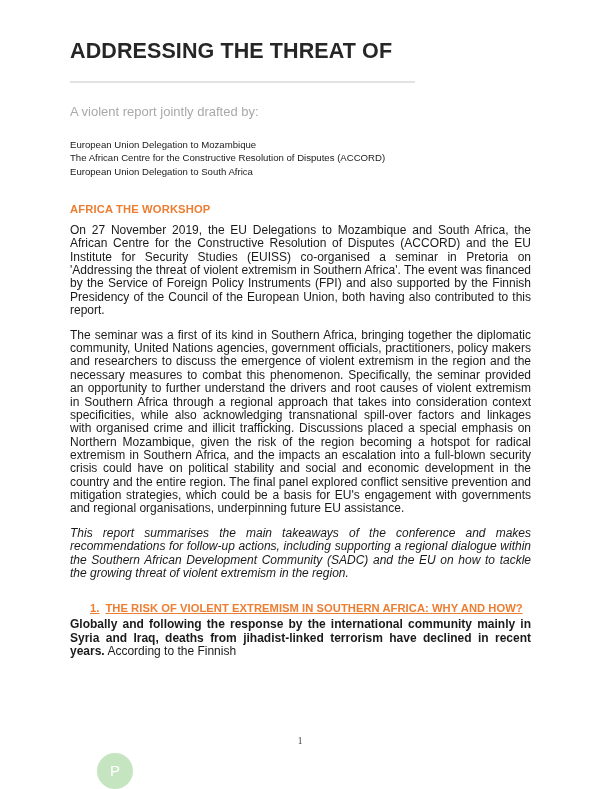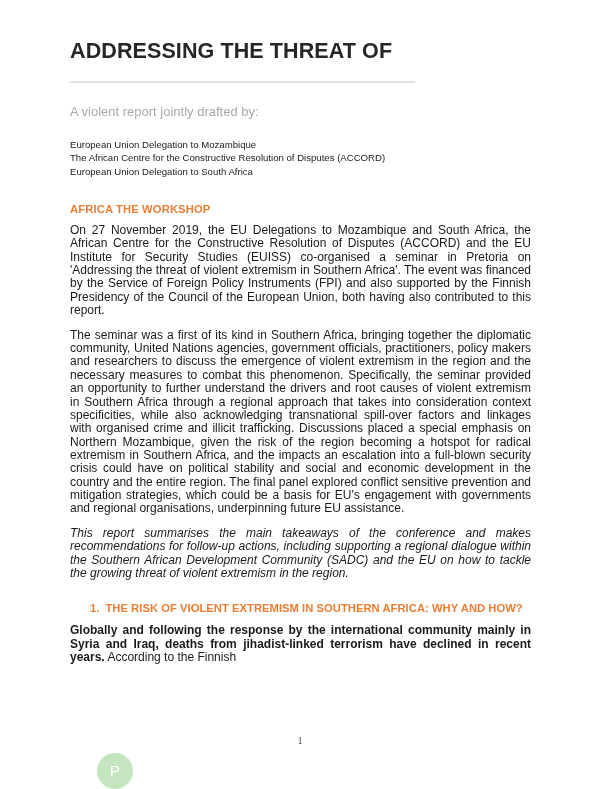--- a/index.html
+++ b/index.html
@@ -73,27 +73,28 @@
     margin-top: 25px;
     margin-bottom: 9px;
     font-size: 11.2px;
     font-weight: bold;
     color: #ED7D31;
     letter-spacing: 0.15px;
   }
 
   .numbered-heading {
     margin-top: 22px;
-    margin-bottom: 10px;
+    margin-bottom: 4px;
     margin-left: 20px;
     font-size: 11.2px;
     font-weight: bold;
     color: #ED7D31;
     letter-spacing: 0.05px;
     white-space: nowrap;
+    text-decoration: underline;
   }
   .numbered-heading .num { margin-right: 6px; }
 
   
   .para {
     font-size: 12px;
     line-height: 13.35px;
     color: #1a1a1a;
     text-align: justify;
     text-justify: inter-word;

